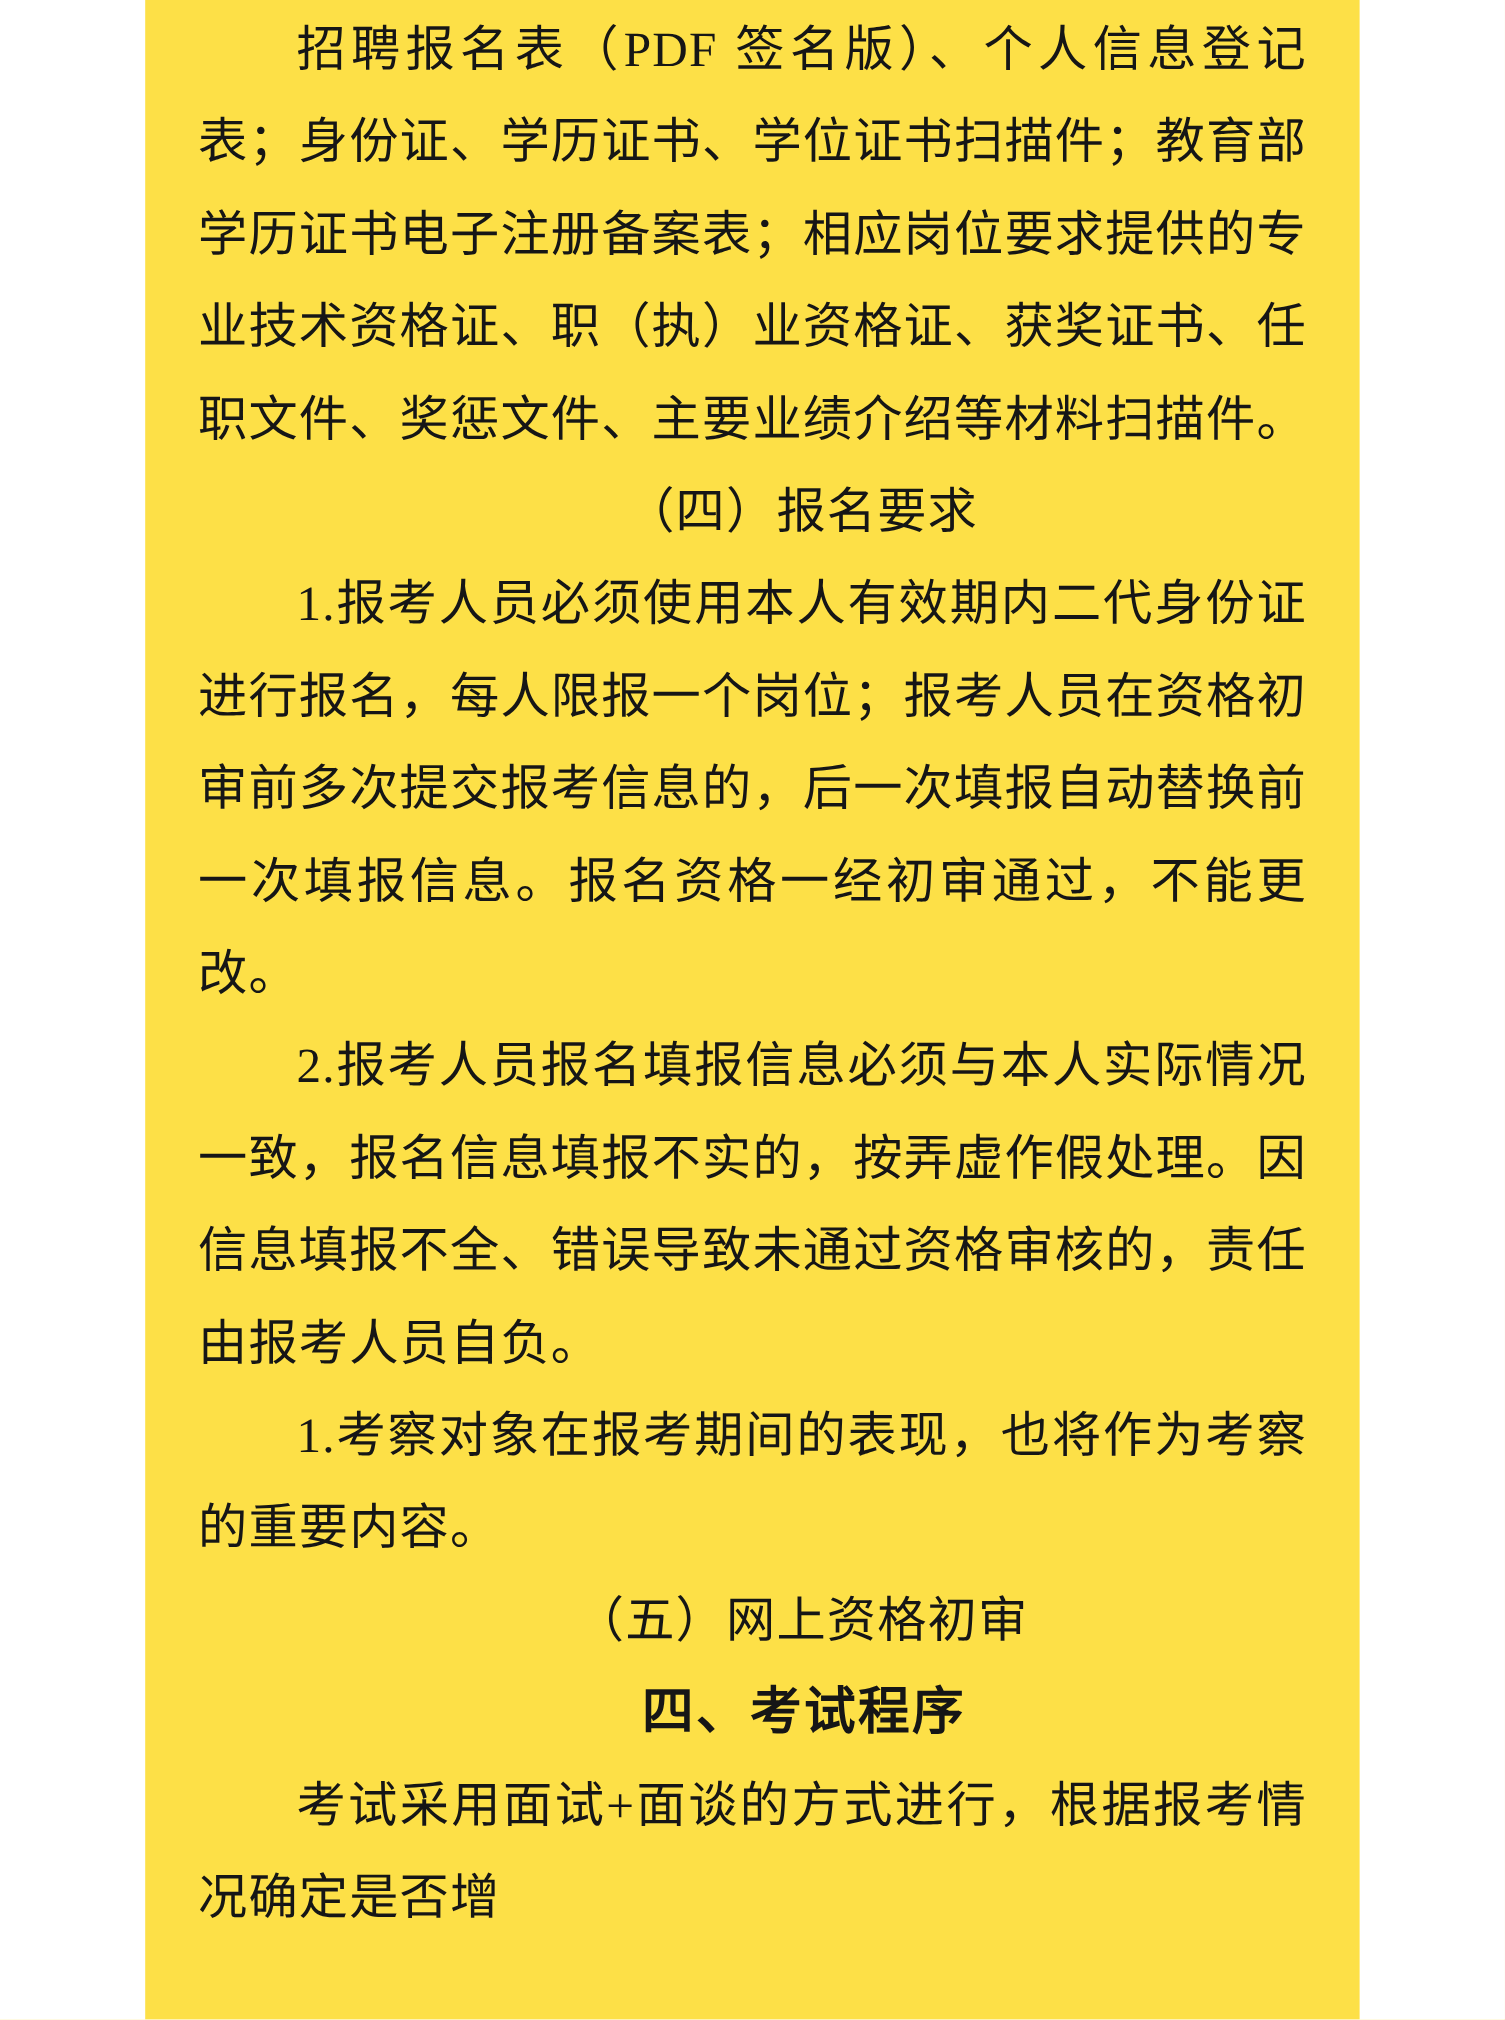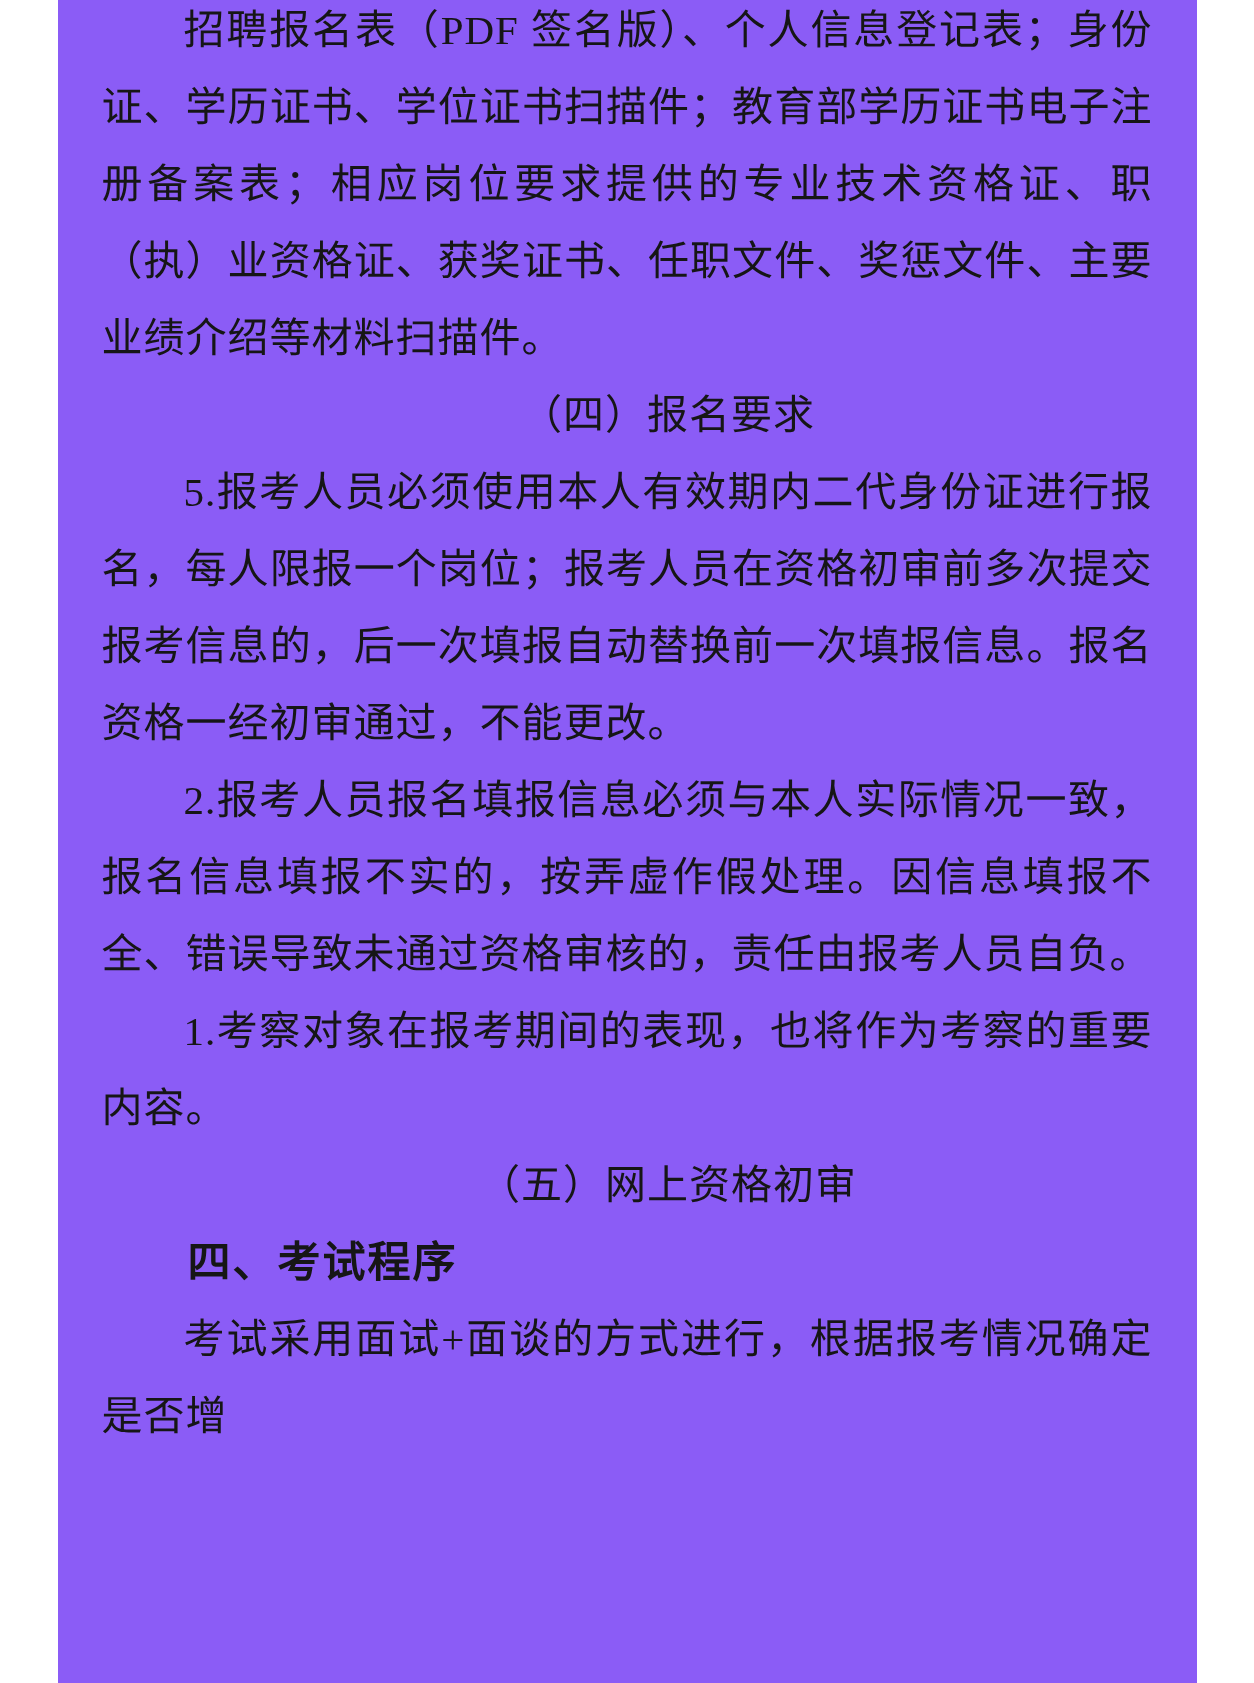--- a/index.html
+++ b/index.html
@@ -3,25 +3,25 @@
 <meta charset="utf-8">
 <style>
   html, body {
     margin: 0;
     padding: 0;
     background: #ffffff;
   }
   .page {
     position: relative;
     box-sizing: border-box;
-    width: 1139px;
+    width: 1012px;
     height: 1683px;
     margin: 0 auto;
-    padding: 1px 44px;
-    background: #8b5cf6;
+    padding: 12px 44px;
+    background: #fde047;
     overflow: hidden;
   }
   .doc-body {
     margin-top: -9px;
     color: #161616;
     font-family: "Liberation Serif", "DejaVu Serif", serif;
     font-size: 41px;
     line-height: 77px;
     text-align: justify;
     text-justify: inter-ideograph;
@@ -36,31 +36,31 @@
     font-weight: 400;
   }
   p.heading-kai {
     font-weight: 400;
     text-align: center;
   }
   p.heading-hei {
     font-family: "Liberation Sans", "DejaVu Sans", sans-serif;
     font-weight: 700;
     font-size: 43px;
-    text-align: left;
+    text-align: center;
     letter-spacing: 2px;
   }
 </style>
 </head>
 <body>
 
 <div class="page">
   <div class="doc-body">
     <p class="para-body">招聘报名表（PDF 签名版）、个人信息登记表；身份证、学历证书、学位证书扫描件；教育部学历证书电子注册备案表；相应岗位要求提供的专业技术资格证、职（执）业资格证、获奖证书、任职文件、奖惩文件、主要业绩介绍等材料扫描件。</p>
     <p class="heading-kai">（四）报名要求</p>
-    <p class="para-body">5.报考人员必须使用本人有效期内二代身份证进行报名，每人限报一个岗位；报考人员在资格初审前多次提交报考信息的，后一次填报自动替换前一次填报信息。报名资格一经初审通过，不能更改。</p>
+    <p class="para-body">1.报考人员必须使用本人有效期内二代身份证进行报名，每人限报一个岗位；报考人员在资格初审前多次提交报考信息的，后一次填报自动替换前一次填报信息。报名资格一经初审通过，不能更改。</p>
     <p class="para-body">2.报考人员报名填报信息必须与本人实际情况一致，报名信息填报不实的，按弄虚作假处理。因信息填报不全、错误导致未通过资格审核的，责任由报考人员自负。</p>
     <p class="para-body">1.考察对象在报考期间的表现，也将作为考察的重要内容。</p>
     <p class="heading-kai">（五）网上资格初审</p>
     <p class="heading-hei">四、考试程序</p>
     <p class="para-body">考试采用面试+面谈的方式进行，根据报考情况确定是否增</p>
   </div>
 </div>
 
 </body></html>

